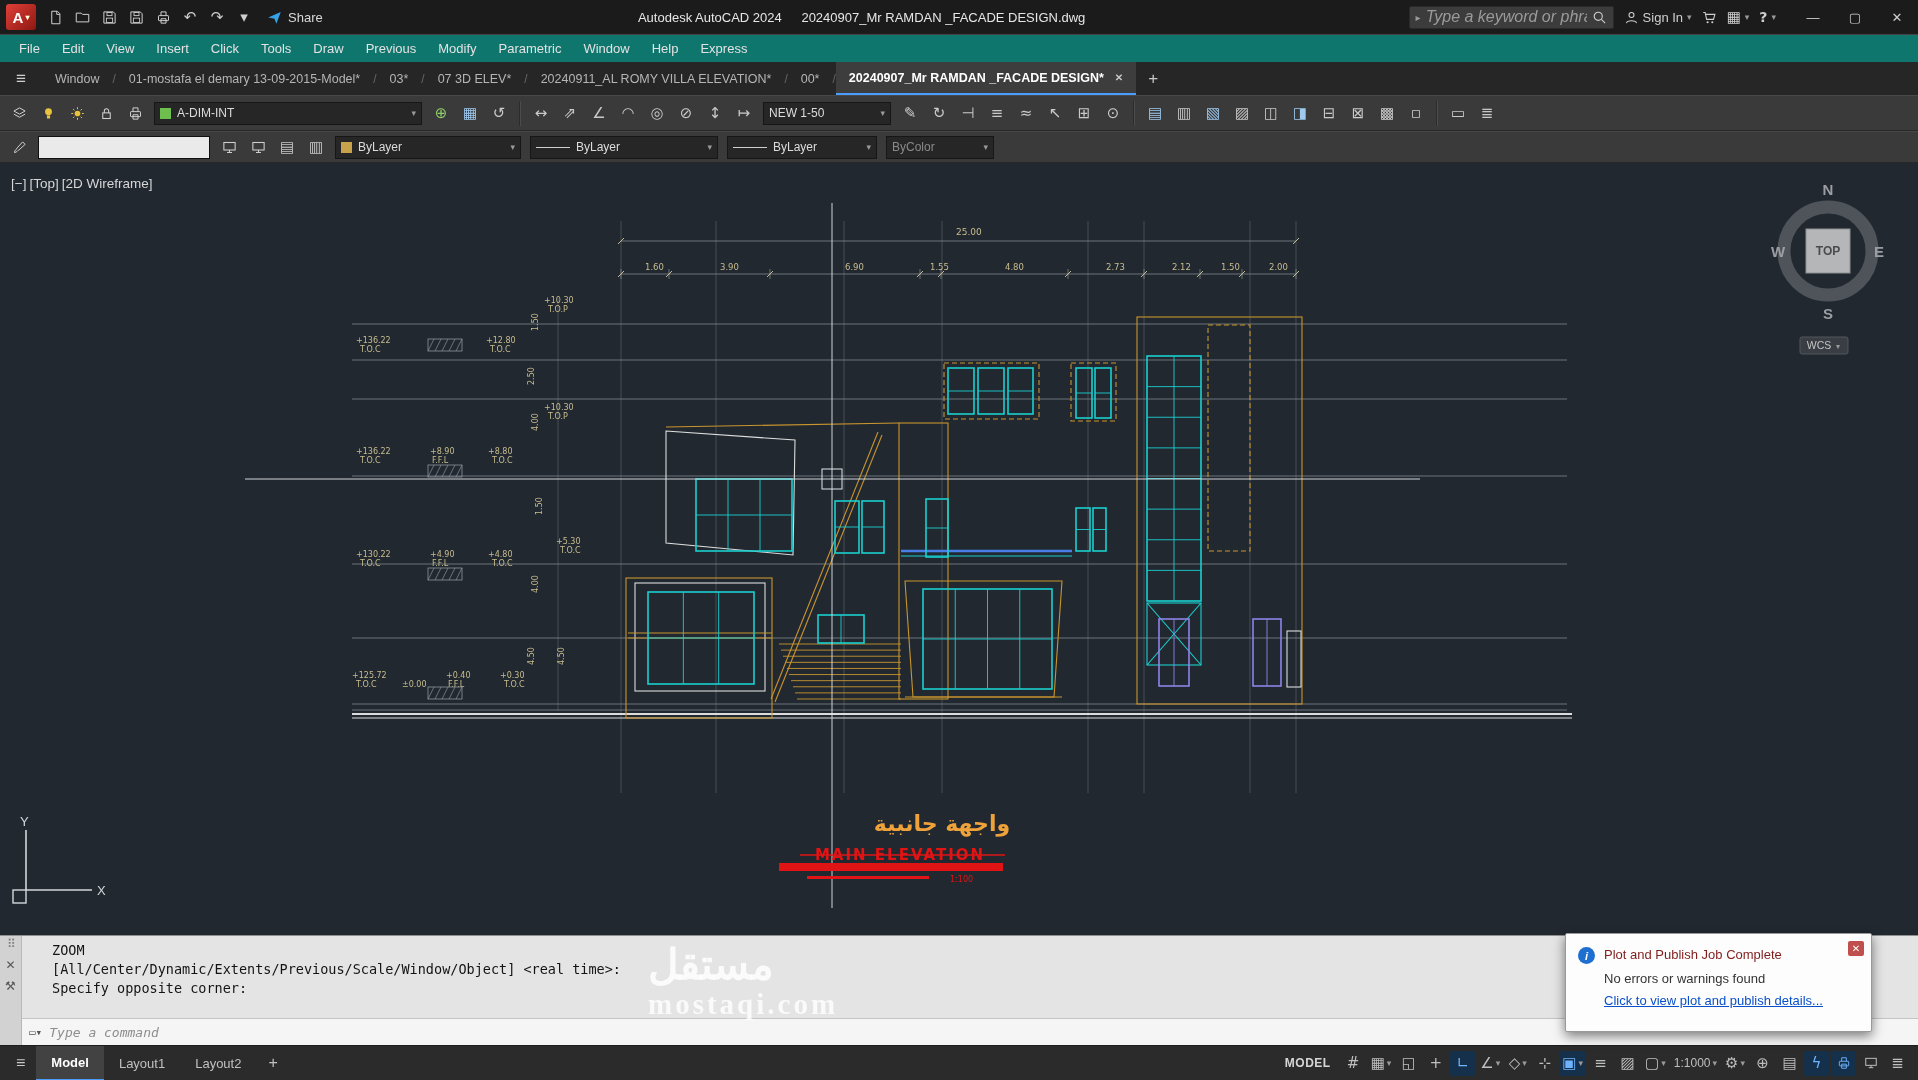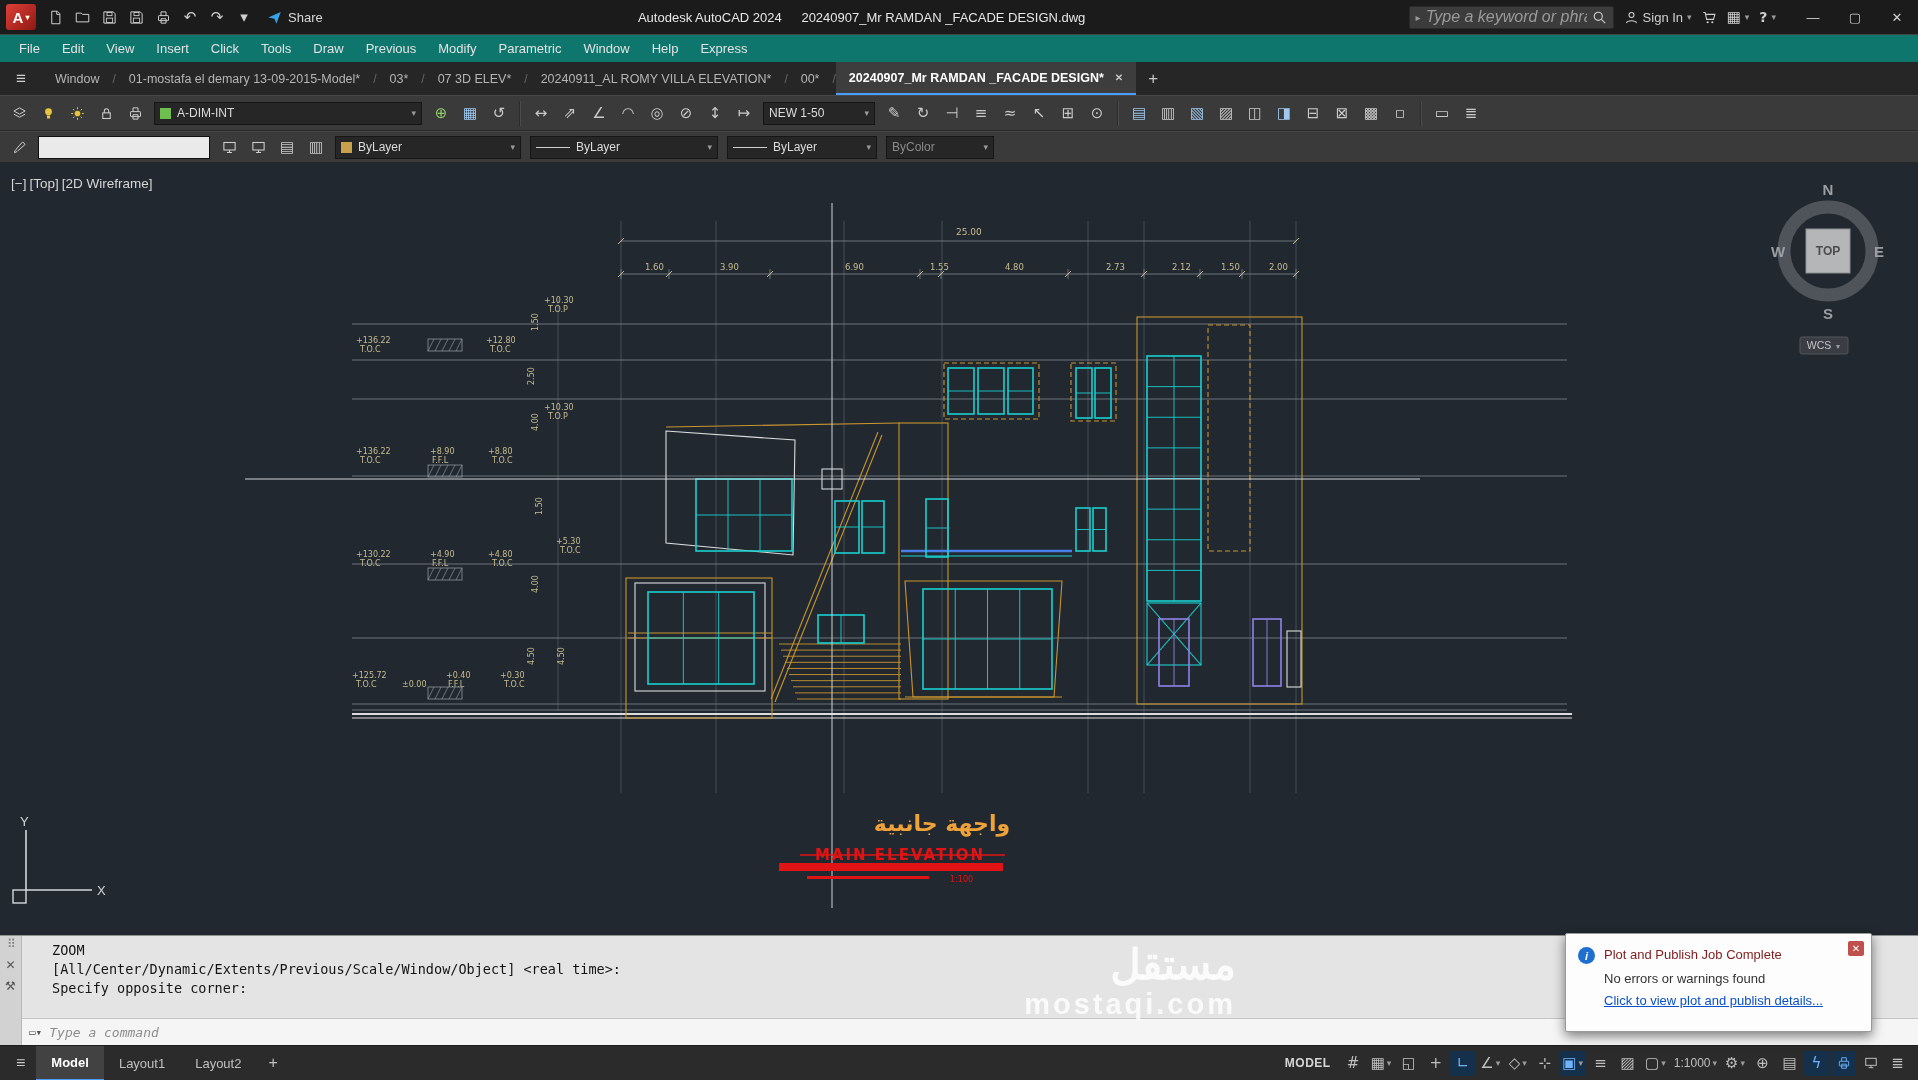--- a/index.html
+++ b/index.html
@@ -90,22 +90,22 @@
     color:#141414;padding:5px 0 0 30px}
   .cmd-line{line-height:19px;white-space:pre}
   .cmd-inputrow{position:absolute;left:0;right:0;bottom:0;height:27px;background:#f5f5f5;
     border-top:1px solid #c4c4c4;display:flex;align-items:center;padding-left:7px;gap:7px}
   .cmd-prompt-icon{font-size:11px;color:#555}
   .cmd-input{flex:1;border:none;background:transparent;outline:none;
     font-family:"DejaVu Sans Mono",monospace;font-size:13px;color:#333}
   .cmd-input::placeholder{color:#8d8d8d;font-style:italic}
 
   
-  .watermark{position:absolute;left:616px;top:942px;width:620px;text-align:right;z-index:30;
-    pointer-events:none;font-family:Liberation Sans, sans-serif}
+  .watermark{position:absolute;left:648px;top:942px;width:620px;text-align:left;z-index:30;
+    pointer-events:none;font-family:Liberation Serif, serif}
   .wm1{font-size:42px;font-weight:bold;color:rgba(255,255,255,.85);line-height:1.1}
   .wm2{font-size:29px;font-weight:bold;letter-spacing:3px;color:rgba(255,255,255,.8)}
 
   
   .notif{position:absolute;left:1565px;top:933px;width:307px;height:99px;background:#fdfdfd;
     border:1px solid #999;box-shadow:0 4px 12px rgba(0,0,0,.5);z-index:40;font-size:13px;border-radius:2px}
   .notif-ico{position:absolute;left:12px;top:13px;width:17px;height:17px;border-radius:50%;
     background:#1f6fd0;color:#fff;font-weight:bold;font-size:11px;font-style:italic;
     display:flex;align-items:center;justify-content:center}
   .notif-title{position:absolute;left:38px;top:13px;font-weight:normal;color:#7f1d1d}
@@ -393,21 +393,21 @@
       </button>
       <button class="ricon">
         <span class="glyph">⊘</span>
       </button>
       <button class="ricon">
         <span class="glyph">↕</span>
       </button>
       <button class="ricon">
         <span class="glyph">↦</span>
       </button>
-      <div class="rselect" style="width: 112px;">
+      <div class="rselect" style="width: 128px;">
         <span class="rsel-val">NEW 1-50</span>
         <span class="dda">▾</span>
       </div>
       <button class="ricon">
         <span class="glyph">✎</span>
       </button>
       <button class="ricon">
         <span class="glyph">↻</span>
       </button>
       <button class="ricon">

